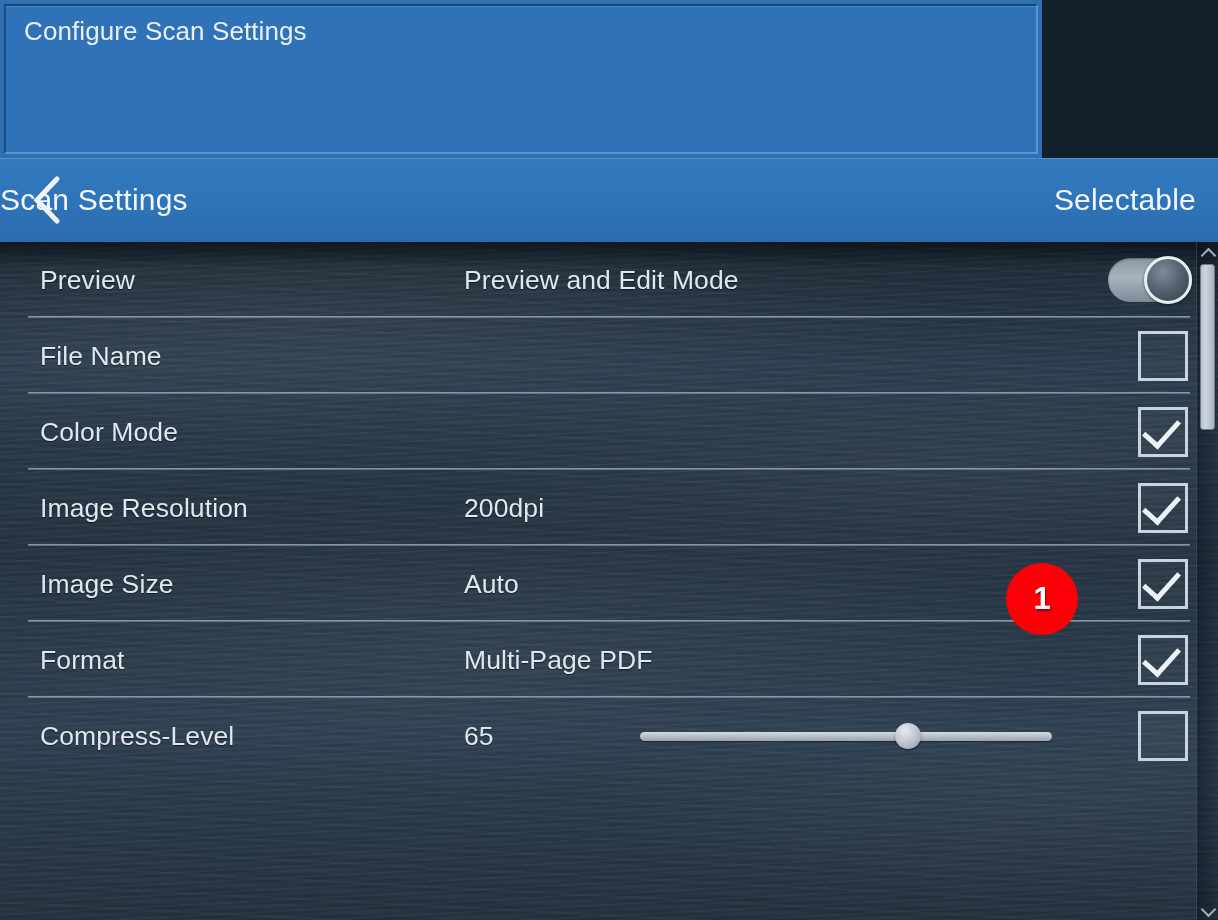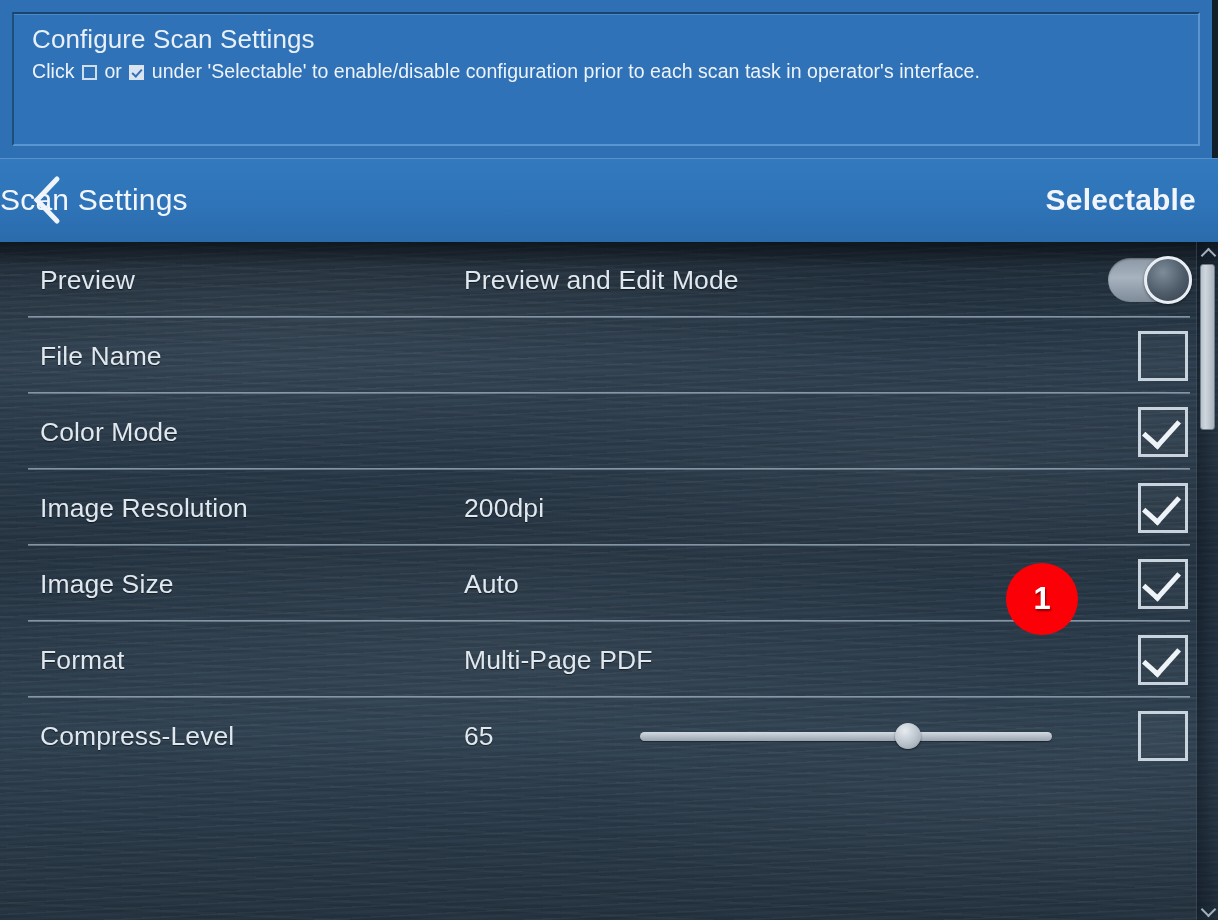--- a/index.html
+++ b/index.html
@@ -12,25 +12,25 @@
     height: 920px;
     overflow: hidden;
     font-family: "Liberation Sans", sans-serif;
     -webkit-font-smoothing: antialiased;
   }
 
   
   .banner-wrap {
     position: absolute;
     left: 0; top: 0;
-    width: 1212px;
+    width: 1042px;
     height: 158px;
     background: #2f6fb4;
     box-sizing: border-box;
-    padding: 12px;
+    padding: 4px;
   }
   .banner {
     position: relative;
     width: 100%;
     height: 100%;
     box-sizing: border-box;
     border: 2px solid #5b95d0;
     border-top-color: #18456f;
     border-left-color: #1d4f7d;
     background: #2f72b8;
@@ -100,21 +100,20 @@
     line-height: 44px;
     letter-spacing: .2px;
   }
   .titlebar-right {
     position: absolute;
     right: 22px; top: 20px;
     color: #f2f6fb;
     font-size: 30px;
     line-height: 44px;
     letter-spacing: .2px;
-    font-weight: bold;
   }
 
   
   .list {
     position: absolute;
     left: 0; top: 242px;
     width: 1218px;
     height: 678px;
     overflow: hidden;
     background-color: #2a3a49;
@@ -309,27 +308,20 @@
     box-sizing: border-box;
     cursor: pointer;
   }
 </style>
 </head>
 <body>
 
 <div class="banner-wrap">
   <div class="banner">
     <div class="banner-title">Configure Scan Settings</div>
-    <div class="banner-line">
-      <span>Click</span>
-      <span class="inline-cb"></span>
-      <span>or</span>
-      <span class="inline-cb on"></span>
-      <span>under 'Selectable' to enable/disable configuration prior to each scan task in operator's interface.</span>
-    </div>
   </div>
 </div>
 
 <div class="titlebar">
   <div class="back-chevron">
     <svg width="40" height="52" viewBox="0 0 40 52" aria-hidden="true">
       <polyline points="29,5 9,26 29,47" fill="none" stroke="#eef4fa" stroke-width="5" stroke-linecap="round" stroke-linejoin="miter"></polyline>
     </svg>
   </div>
   <div class="titlebar-title">Scan Settings</div>

